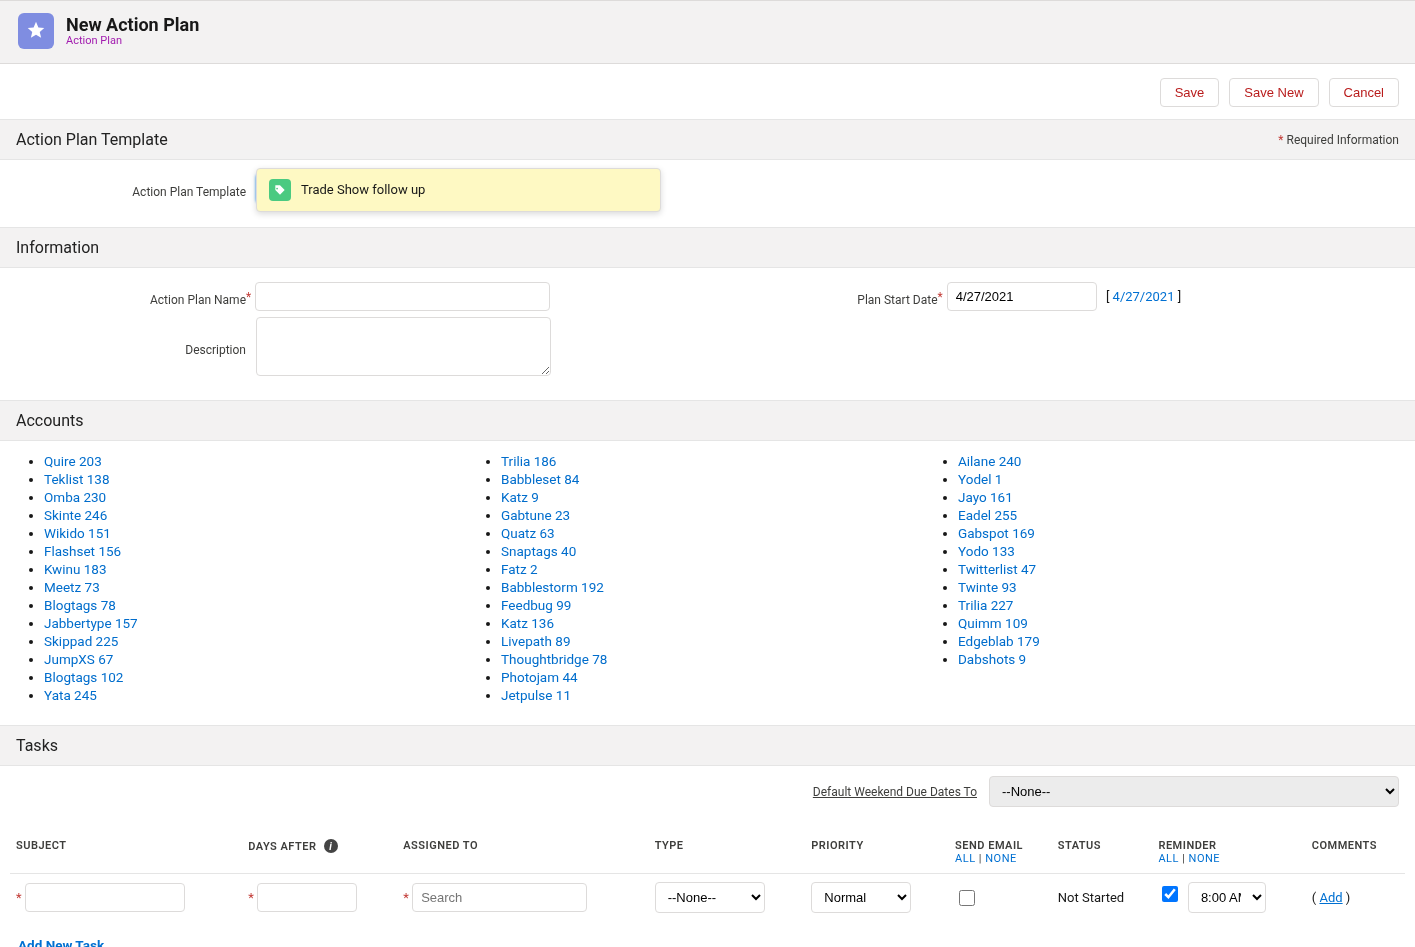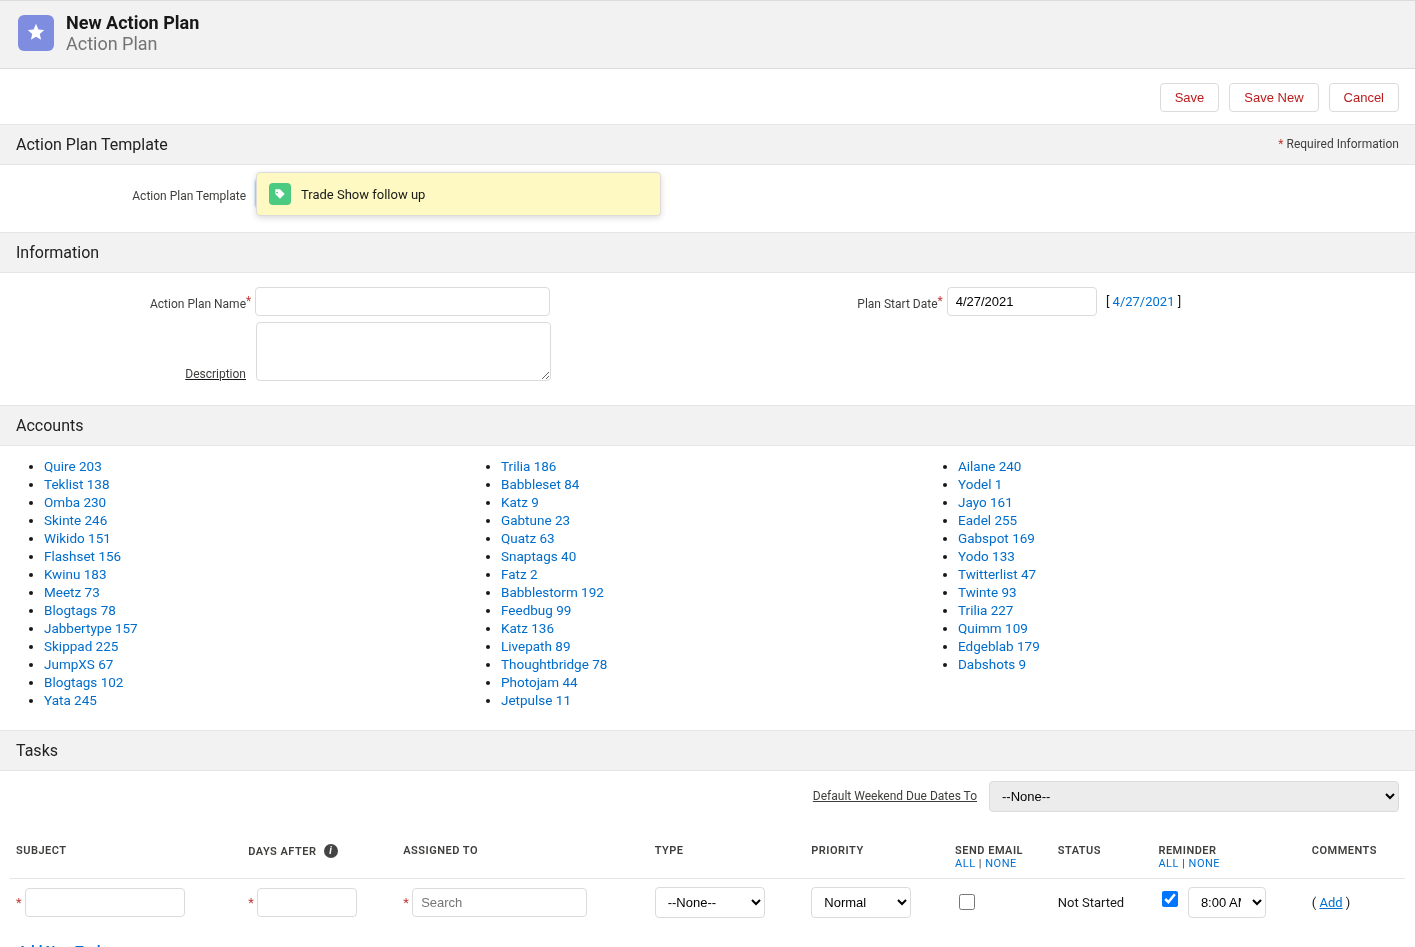--- a/index.html
+++ b/index.html
@@ -20,21 +20,21 @@
   }
   .header-icon {
     width: 36px; height: 36px;
     background: #7f8de1;
     border-radius: 6px;
     display: flex; align-items: center; justify-content: center;
     margin-right: 12px;
   }
   .header-icon svg { width: 22px; height: 22px; fill: #fff; }
   .header-title { font-size: 18px; font-weight: 700; line-height: 1.1; }
-  .header-sub { font-size: 18px; color: #737373; margin-top: 0; }
+  .header-sub { font-size: 11px; color: #a21caf; margin-top: 0; }
 
   .button-row {
     display: flex; justify-content: flex-end; gap: 10px;
     padding: 14px 16px 0 16px;
     margin-bottom: 12px;
   }
   .btn {
     background: #fff;
     border: 1px solid #dddbda;
     border-radius: 4px;
@@ -56,21 +56,21 @@
     justify-content: space-between;
     align-items: center;
   }
   .req-info { font-size: 12px; color: #3e3e3c; font-weight: 400; }
   .req-info .ast, .ast { color: #c23934; }
 
   .form-area { padding: 8px 16px 18px 16px; position: relative; }
   .form-grid-two { display: flex; gap: 40px; }
   .form-col { flex: 1; }
   .form-row { display: flex; align-items: center; margin: 6px 0; }
-  .form-row.top { align-items: flex-end; text-decoration: underline; }
+  .form-row.top { align-items: center; }
   .field-label { width: 240px; text-align: right; padding-right: 10px; font-size: 12px; color: #3e3e3c; padding-top: 6px; }
   .field-control { flex: 0 0 auto; display: flex; align-items: center; gap: 6px; }
   .req-mark { color: #c23934; margin-right: 4px; margin-left: -10px; font-size: 12px; }
   input[type=text], select, textarea {
     border: 1px solid #dddbda;
     border-radius: 4px;
     padding: 6px 8px;
     font-size: 13px;
     background: #fff;
   }

